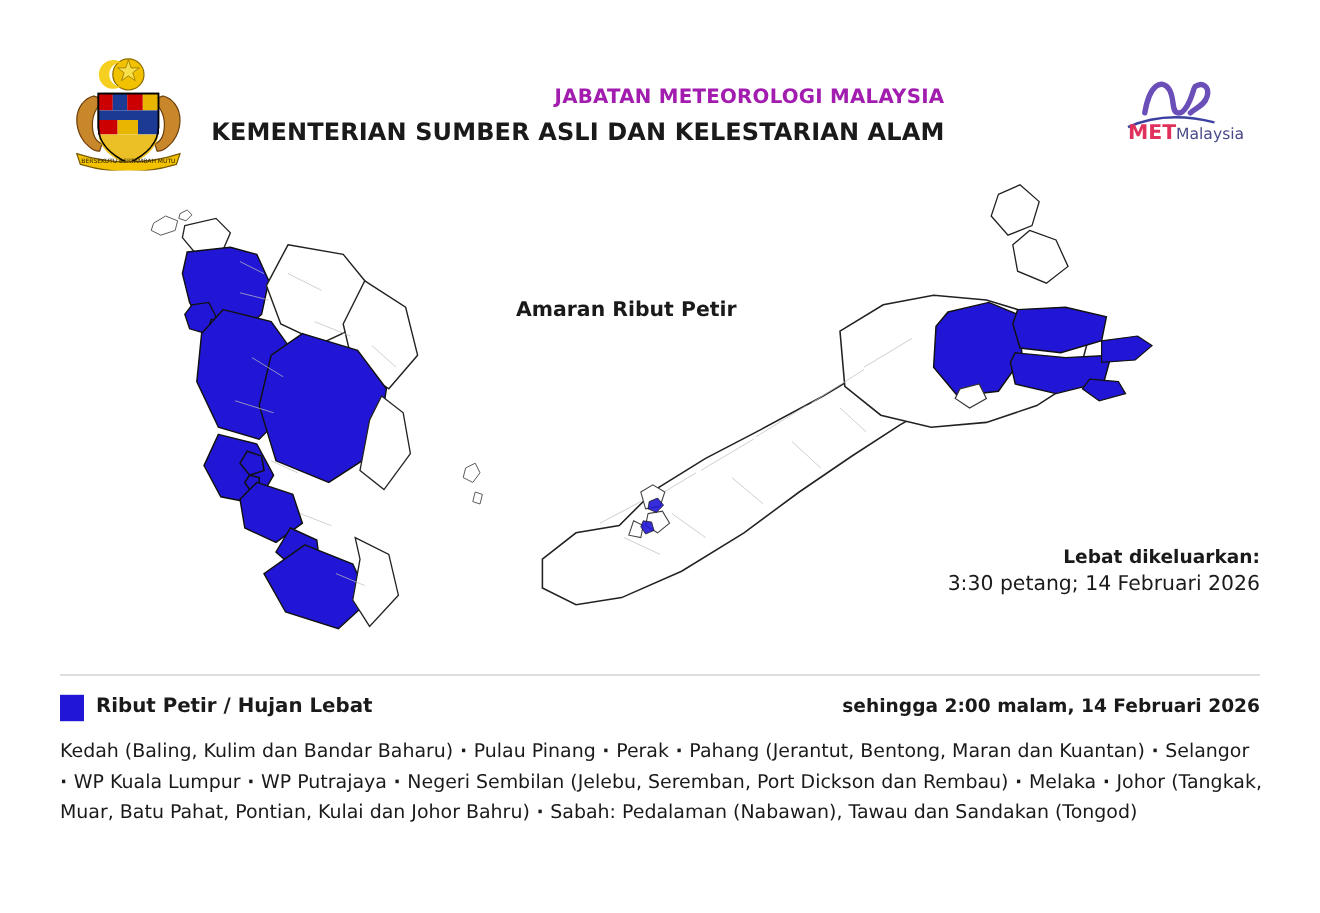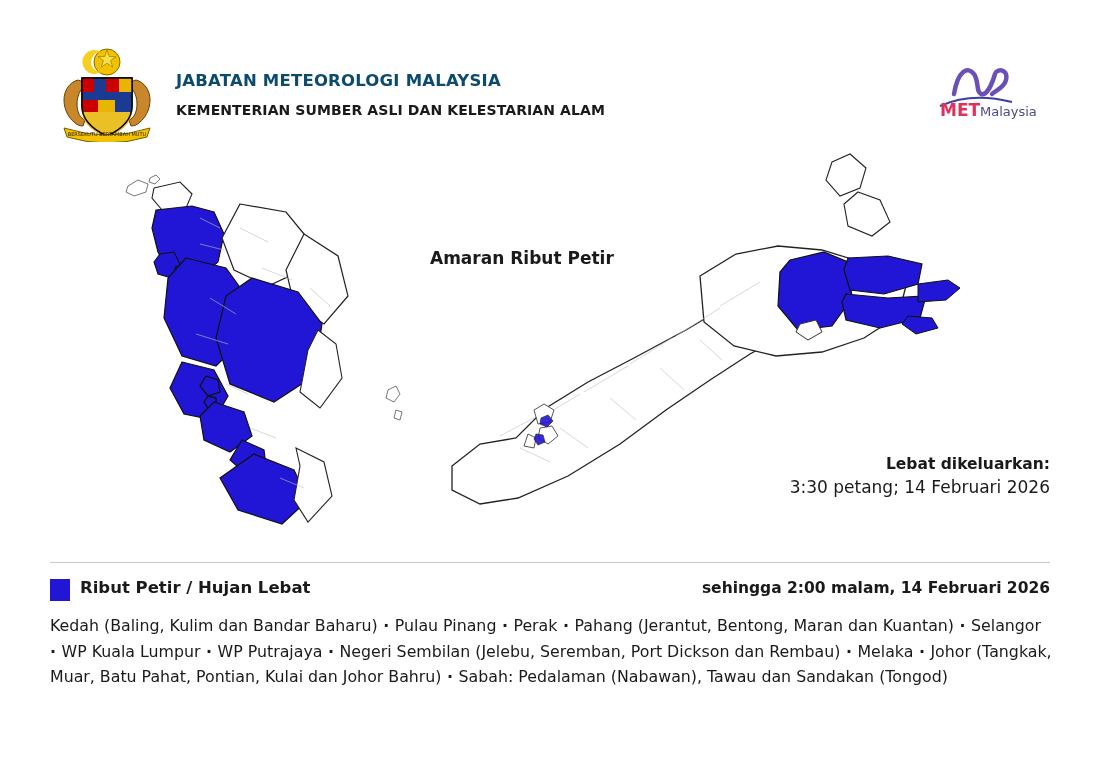--- a/index.html
+++ b/index.html
@@ -33,25 +33,26 @@
   }
   .header-text {
     position: absolute;
     left: 176px;
     top: 70px;
   }
   .org-line1 {
     font-size: 16.5px;
     font-weight: bold;
     letter-spacing: 0.2px;
-    color: #0c4a6e;
+    color: #a21caf;
     line-height: 22px;
+    text-align: right;
   }
   .org-line2 {
-    font-size: 14px;
+    font-size: 20px;
     font-weight: bold;
     letter-spacing: 0.1px;
     color: #1a1a1a;
     line-height: 22px;
     margin-top: 7px;
   }
   .met-logo {
     position: absolute;
     right: 48px;
     top: 58px;

